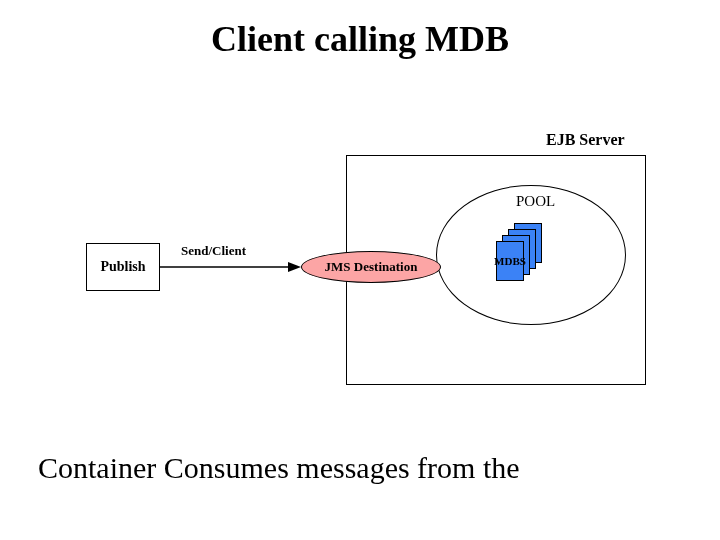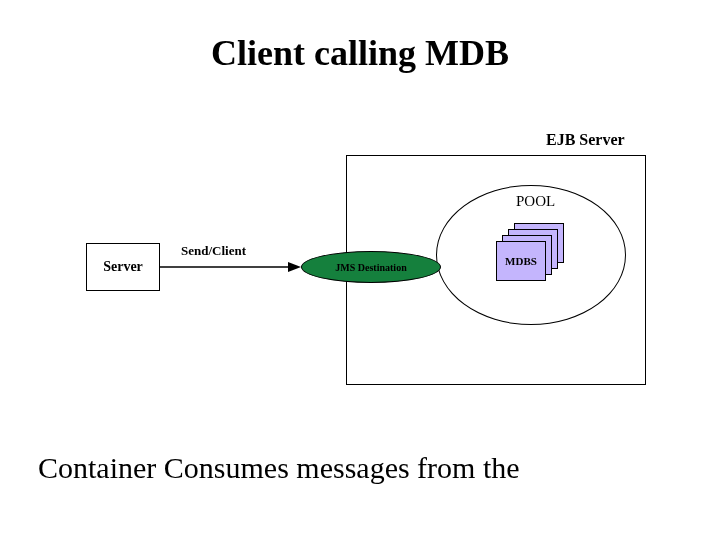--- a/index.html
+++ b/index.html
@@ -7,21 +7,21 @@
     margin: 0;
     width: 720px;
     height: 540px;
     background: #fff;
     font-family: "Times New Roman", Times, serif;
     color: #000;
     position: relative;
   }
   .title {
     position: absolute;
-    top: 32px;
+    top: 18px;
     left: 0;
     width: 720px;
     text-align: center;
     font-size: 36px;
     font-weight: bold;
   }
   .diagram {
     position: absolute;
     left: 76px;
     top: 95px;
@@ -64,42 +64,42 @@
   }
   .mdb-stack {
     position: absolute;
     left: 420px;
     top: 98px;
     width: 70px;
     height: 60px;
   }
   .mdb-card {
     position: absolute;
-    width: 50px;
+    width: 28px;
     height: 40px;
     border: 1.5px solid #000;
-    background: #c4b5fd;
+    background: #3b82f6;
   }
   .mdb-card.c1 { left: 18px; top: 0; }
   .mdb-card.c2 { left: 12px; top: 6px; }
   .mdb-card.c3 { left: 6px;  top: 12px; }
   .mdb-card.c4 { left: 0;    top: 18px; display:flex; align-items:center; justify-content:center; font-size:11px; font-weight:bold; }
   .jms-ellipse {
     position: absolute;
     left: 225px;
     top: 126px;
     width: 140px;
     height: 32px;
     border: 1.5px solid #000;
     border-radius: 50%;
-    background: #15803d;
+    background: #fca5a5;
     display: flex;
     align-items: center;
     justify-content: center;
-    font-size: 10px;
+    font-size: 13px;
     font-weight: bold;
   }
   .client-box {
     position: absolute;
     left: 10px;
     top: 118px;
     width: 74px;
     height: 48px;
     border: 1.5px solid #000;
     background: #fff;
@@ -148,21 +148,21 @@
 
   <div class="mdb-stack">
     <div class="mdb-card c1"></div>
     <div class="mdb-card c2"></div>
     <div class="mdb-card c3"></div>
     <div class="mdb-card c4">MDBS</div>
   </div>
 
   <div class="jms-ellipse">JMS Destination</div>
 
-  <div class="client-box">Server</div>
+  <div class="client-box">Publish</div>
 
   <div class="sendpub-label">Send/Client</div>
 
   <svg class="arrow-svg" viewBox="0 0 141 12">
     <line x1="0" y1="6" x2="128" y2="6" stroke="#000" stroke-width="1.6"></line>
     <polygon points="128,1 141,6 128,11" fill="#000"></polygon>
   </svg>
 
 </div>
 

